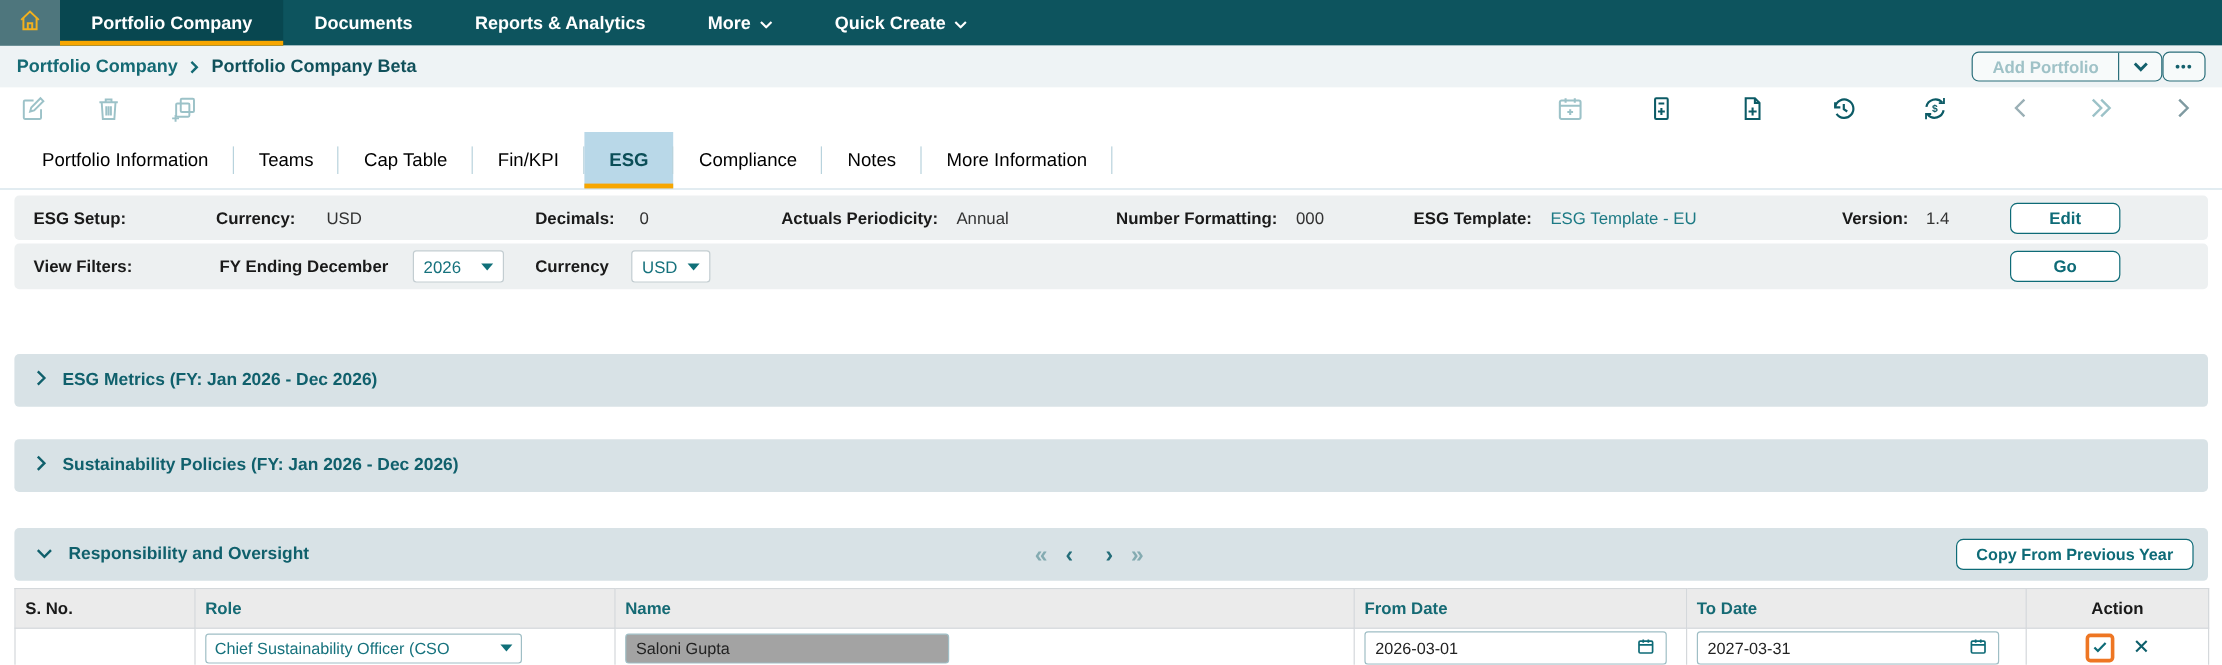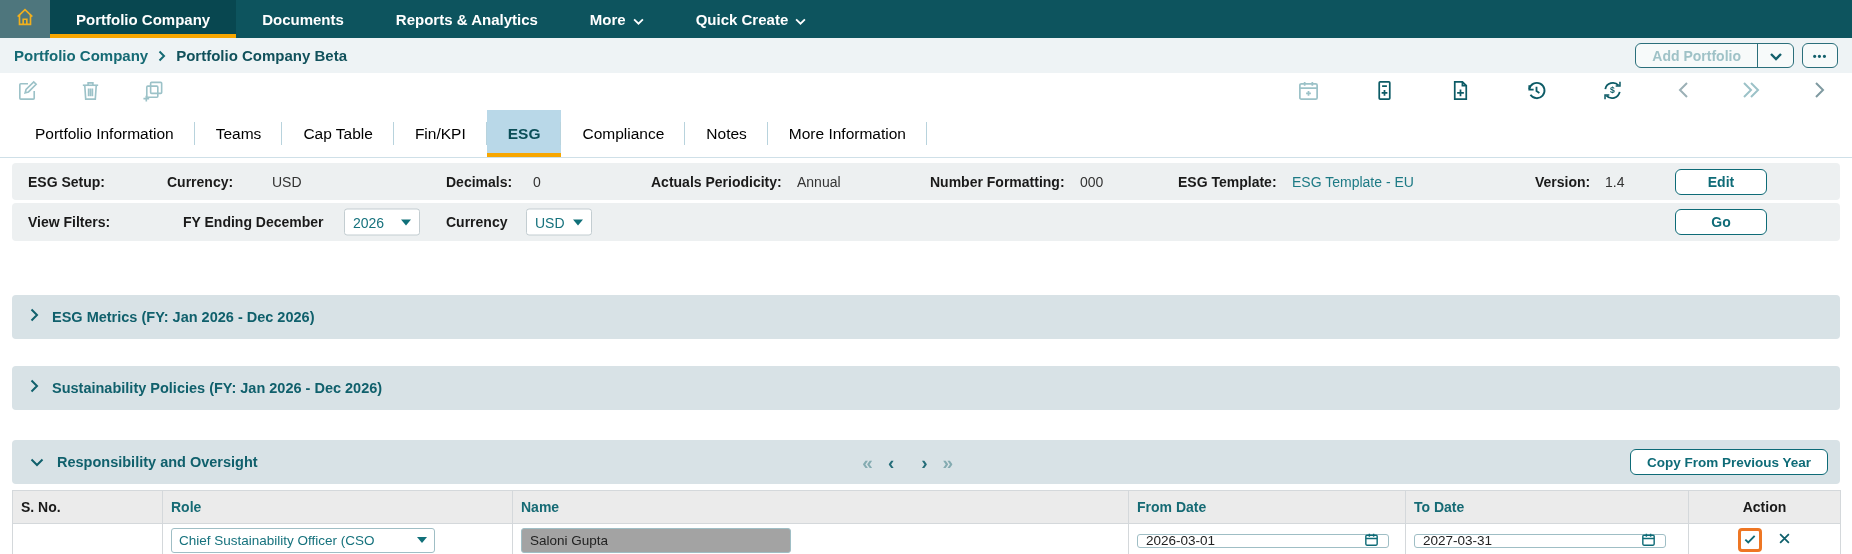--- a/index.html
+++ b/index.html
@@ -14,21 +14,21 @@
     font-size:15px; font-weight:700; position:relative; cursor:pointer; white-space:nowrap; }
   .nav-item.active { background:#084membership750; background:#084750; }
   .nav-item.active::after { content:""; position:absolute; left:0; right:0; bottom:0; height:4px; background:#f7a600; }
   .nav-item svg { margin-top:2px; }
 
   
   .crumb-row { height:35px; background:#eef3f5; display:flex; align-items:center; padding:0 14px; }
   .crumb-link { color:#156a74; font-size:15px; font-weight:700; cursor:pointer; }
   .crumb-sep { margin:0 10px; color:#156a74; display:flex; align-items:center; }
   .crumb-current { color:#11515b; font-size:15px; font-weight:700; }
-  .crumb-actions { margin-left:auto; display:flex; align-items:center; gap:8px; }
+  .crumb-actions { margin-left:auto; display:flex; align-items:center; }
   .split-btn { display:flex; align-items:stretch; height:25px; border:1px solid #2b6f7b; border-radius:6px; overflow:hidden; background:#f7fafa; cursor:pointer; }
   .split-btn .main { padding:0 16px; display:flex; align-items:center; color:#9fc2c7; font-weight:700; font-size:14px; }
   .split-btn .arrow { width:36px; border-left:1px solid #2b6f7b; display:flex; align-items:center; justify-content:center; color:#13606c; }
   .dots-btn { height:25px; width:36px; border:1px solid #2b6f7b; border-radius:6px; background:#f7fafa;
     display:flex; align-items:center; justify-content:center; color:#13606c; font-size:11px; letter-spacing:1px; font-weight:700; cursor:pointer; }
 
   
   .toolbar { height:37px; background:#fff; display:flex; align-items:center; padding:0 16px; }
   .tool-left { display:flex; align-items:center; gap:40px; }
   .tool-right { margin-left:auto; display:flex; align-items:center; gap:53px; padding-right:10px; }
@@ -76,21 +76,21 @@
   .resp th, .resp td { border:1px solid #d4d8db; font-size:14px; padding:0 8px; }
   .resp th { height:33px; background:#ebebeb; text-align:left; font-weight:700; color:#156a74; }
   .resp th.dark-h { color:#1a1a1a; }
   .resp th.center, .resp td.center { text-align:center; }
   .resp td { height:33px; background:#fff; }
   .role-select { width:264px; height:25px; display:inline-flex; align-items:center; justify-content:space-between;
     border:1px solid #9fbec5; border-radius:3px; padding:0 7px; color:#16727d; font-size:13.5px; cursor:pointer; background:#fff; }
   .role-select .txt { overflow:hidden; white-space:nowrap; }
   .name-input { width:270px; height:25px; border:1px solid #9fbec5; border-radius:3px; padding:0 8px;
     font-size:13.5px; color:#222; font-family:"Liberation Sans", sans-serif; background:#a3a3a3; }
-  .datebox { width:252px; height:14px; display:inline-flex; align-items:center; justify-content:space-between;
+  .datebox { width:252px; height:28px; display:inline-flex; align-items:center; justify-content:space-between;
     border:1px solid #9fbec5; border-radius:3px; padding:0 8px; background:#fff; }
   .datebox input { border:none; outline:none; width:170px; font-size:13.5px; color:#222; font-family:"Liberation Sans", sans-serif; background:transparent; }
   .datebox svg { color:#0e6b77; cursor:pointer; }
   .action-wrap { display:flex; align-items:center; justify-content:center; gap:15px; }
   .check-btn { width:24px; height:24px; border:3px solid #ee7623; border-radius:4px; background:#fff;
     display:flex; align-items:center; justify-content:center; cursor:pointer; }
   .x-btn { color:#0e5f6b; cursor:pointer; display:flex; align-items:center; }
 </style>
 </head>
 <body>
@@ -261,21 +261,21 @@
   <div class="tab">Cap Table</div>
   <div class="tab">Fin/KPI</div>
   <div class="tab active">ESG</div>
   <div class="tab">Compliance</div>
   <div class="tab">Notes</div>
   <div class="tab">More Information</div>
 </div>
 
 <div class="bar setup">
   <span class="fld lbl" style="left:16px">ESG Setup:</span>
-  <span class="fld lbl" style="left:155px">Currency:</span>
+  <span class="fld lbl" style="left:168px">Currency:</span>
   <span class="fld val" style="left:260px">USD</span>
   <span class="fld lbl" style="left:434px">Decimals:</span>
   <span class="fld val" style="left:521px">0</span>
   <span class="fld lbl" style="left:639px">Actuals Periodicity:</span>
   <span class="fld val" style="left:785px">Annual</span>
   <span class="fld lbl" style="left:918px">Number Formatting:</span>
   <span class="fld val" style="left:1068px">000</span>
   <span class="fld lbl" style="left:1166px">ESG Template:</span>
   <span class="fld link" style="left:1280px">ESG Template - EU</span>
   <span class="fld lbl" style="left:1523px">Version:</span>

